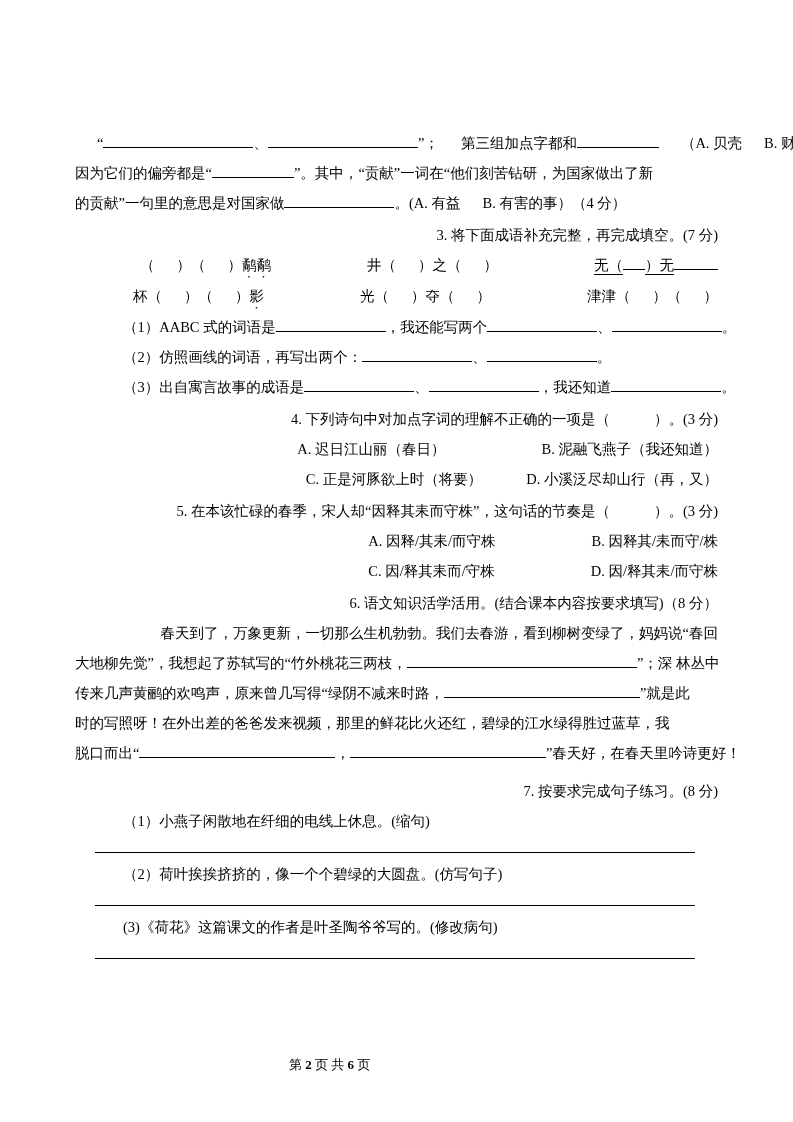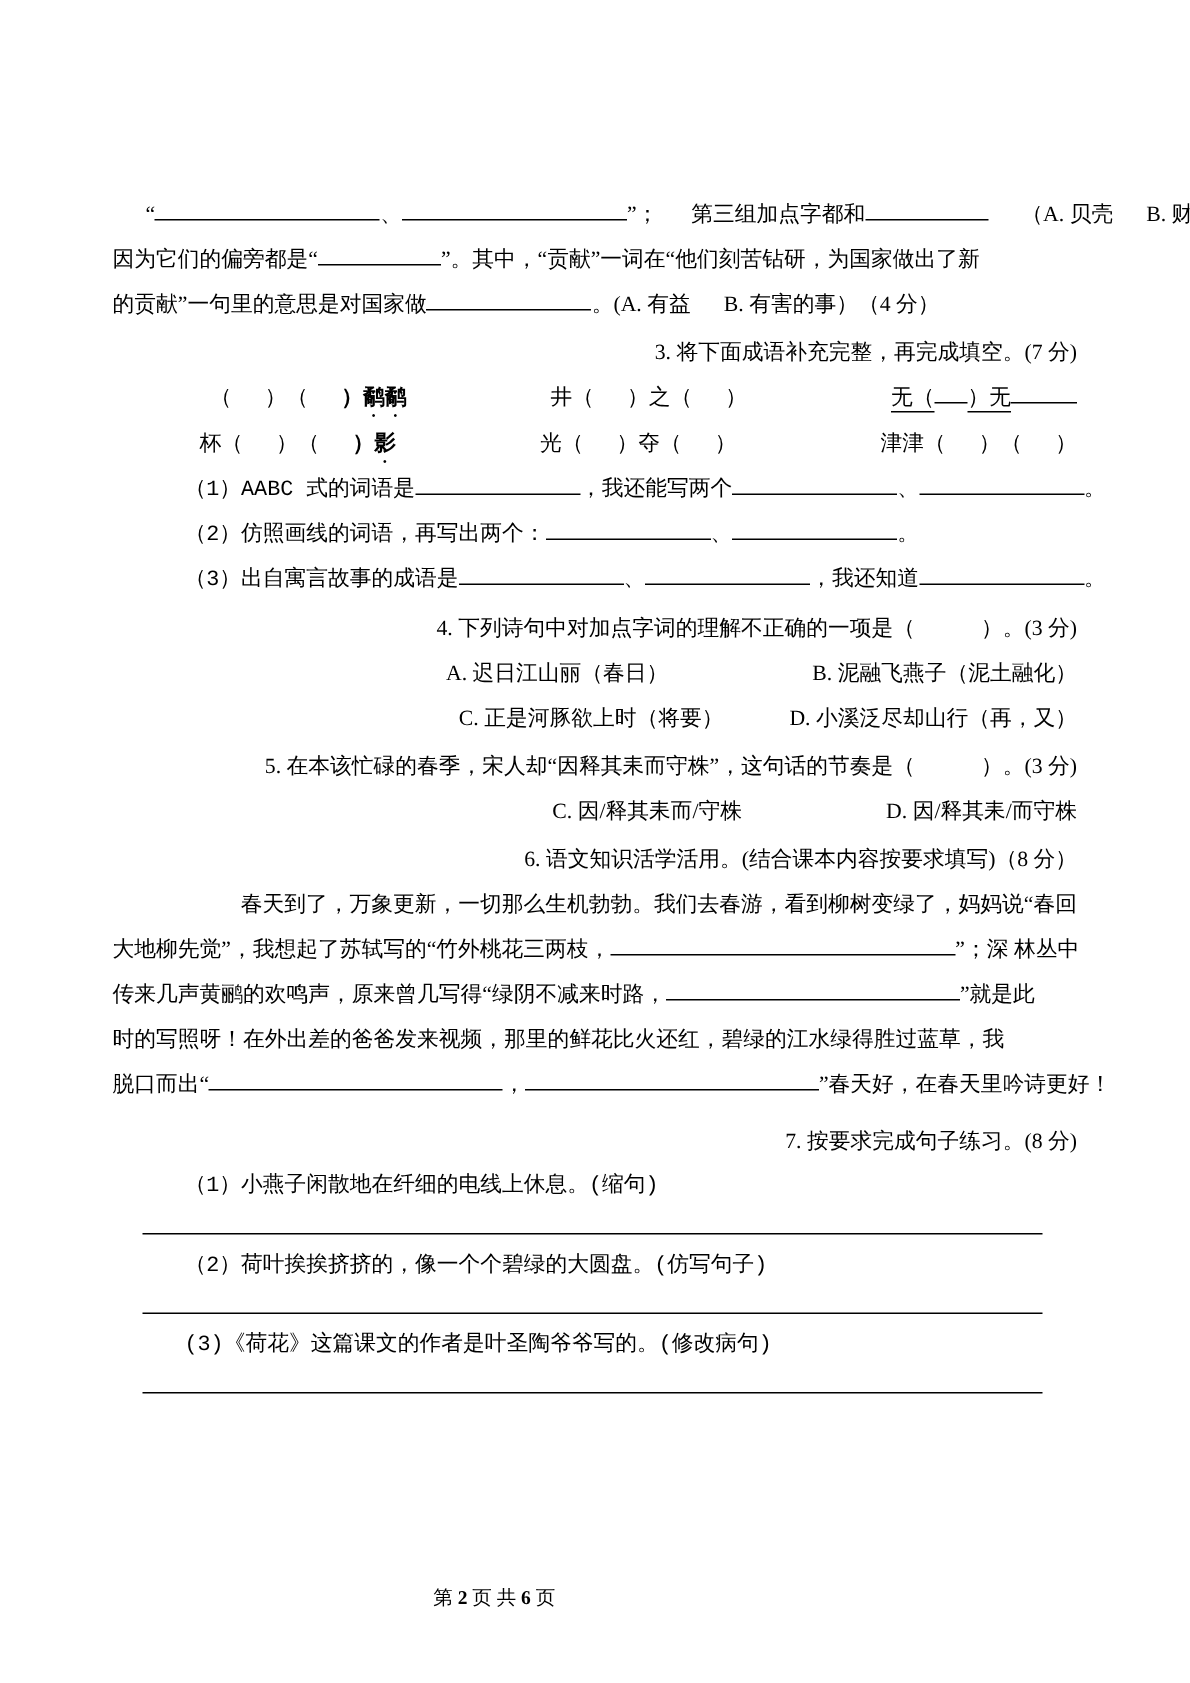--- a/index.html
+++ b/index.html
@@ -21,36 +21,35 @@
     height: 1122px;
     box-sizing: border-box;
     padding: 128px 75px 0 75px;
   }
   .line {
     font-size: 14.5px;
     line-height: 30px;
     white-space: nowrap;
   }
   .indent-num { padding-left: 26px; text-align: right; }
-  .indent-sub { padding-left: 48px; font-family: Liberation Mono, monospace; }
+  .indent-sub { padding-left: 48px; }
   .blank {
     display: inline-block;
     border-bottom: 1px solid #000;
     vertical-align: baseline;
   }
   .b-md { width: 82px; }
   .b-lg { width: 110px; }
   .b-xl { width: 150px; }
   .b-xxl { width: 196px; }
   .b-huge { width: 230px; }
   .dotted {
     text-emphasis: dot;
     -webkit-text-emphasis: dot;
     text-emphasis-position: under;
-    font-weight: bold;
     -webkit-text-emphasis-position: under;
   }
   .gap-s { display: inline-block; width: 22px; }
   .gap-m { display: inline-block; width: 44px; }
   .gap-xl { display: inline-block; width: 96px; }
   .answerline {
     border-bottom: 1px solid #000;
     height: 0;
     margin: 16px 0 6px 20px;
     width: 600px;
@@ -105,28 +104,31 @@
   </div>
 
   <div class="line indent-sub">
     <span>（3）出自寓言故事的成语是</span><span class="blank b-lg"></span><span>、</span><span class="blank b-lg"></span><span>，我还知道</span><span class="blank b-lg"></span><span>。</span>
   </div>
 
   <div class="line indent-num q-block">
     <span>4. 下列诗句中对加点字词的理解不正确的一项是（</span><span class="gap-m"></span><span>）。(3 分)</span>
   </div>
   <div class="line indent-num">
-    <span>A. 迟日江山丽（春日）</span><span class="gap-xl"></span><span>B. 泥融飞燕子（泥土融化）</span>
+    <span>A. 迟日江山丽（春日）</span><span class="gap-xl"></span><span>B. 泥融飞燕子（我还知道）</span>
   </div>
   <div class="line indent-num">
     <span>C. 正是河豚欲上时（将要）</span><span class="gap-m"></span><span>D. 小溪泛尽却山行（再，又）</span>
   </div>
 
   <div class="line indent-num q-block">
     <span>5. 在本该忙碌的春季，宋人却“因释其耒而守株”，这句话的节奏是（</span><span class="gap-m"></span><span>）。(3 分)</span>
+  </div>
+  <div class="line indent-num">
+    <span>A. 因释/其耒/而守株</span><span class="gap-xl"></span><span>B. 因释其/耒而守/株</span>
   </div>
   <div class="line indent-num">
     <span>C. 因/释其耒而/守株</span><span class="gap-xl"></span><span>D. 因/释其耒/而守株</span>
   </div>
 
   <div class="line indent-num q-block">6. 语文知识活学活用。(结合课本内容按要求填写)（8 分）</div>
   <div class="line indent-num">春天到了，万象更新，一切那么生机勃勃。我们去春游，看到柳树变绿了，妈妈说“春回</div>
   <div class="line">
     <span>大地柳先觉”，我想起了苏轼写的“竹外桃花三两枝，</span><span class="blank b-huge"></span><span>”；深 林丛中</span>
   </div>

